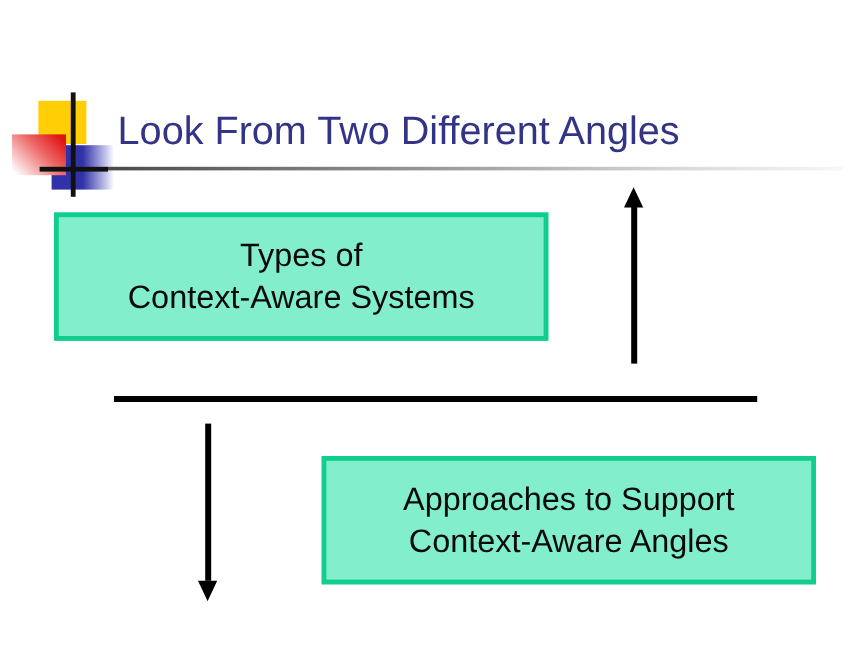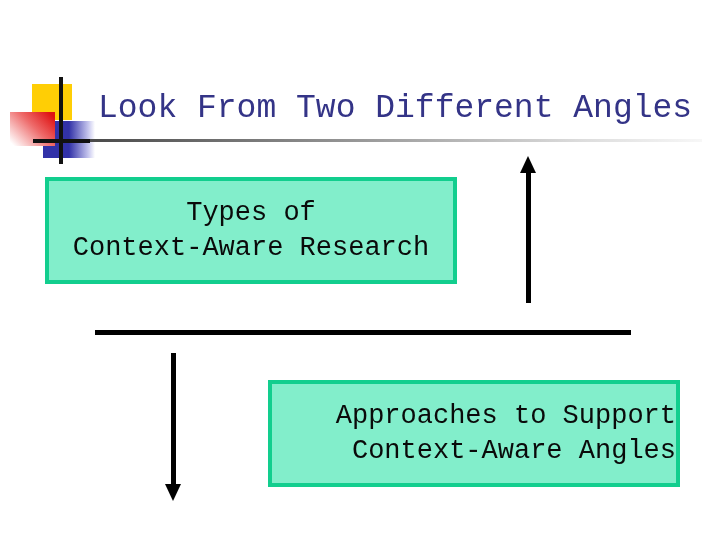--- a/index.html
+++ b/index.html
@@ -1,21 +1,21 @@
 <!DOCTYPE html>
 <html><head>
 <meta charset="utf-8">
 <style>
   html,body{margin:0;padding:0;background:#888;}
   #slide{
     position:relative;
     width:720px;height:540px;
     background:#ffffff;
     overflow:hidden;
-    font-family:Liberation Mono, monospace;
+    font-family:Liberation Sans, sans-serif;
   }
   
   .deco{position:absolute;}
   .sq-yellow{left:32px;top:84px;width:40px;height:36px;background:#ffce05;z-index:1;}
   .sq-pink{left:10px;top:112px;width:45px;height:34px;z-index:3;
     background:linear-gradient(225deg,#df1313 8%,#ee6a6a 45%,#ffffff 95%);}
   .sq-blue{left:43px;top:121px;width:52px;height:37px;z-index:2;
     background:linear-gradient(90deg,#3232a8 50%,#c9c9ef 88%,#ffffff 100%);}
   .cross-v{left:59px;top:77px;width:4px;height:87px;background:#111;z-index:4;}
   .cross-h{left:33px;top:139px;width:57px;height:4px;background:#111;z-index:4;}
@@ -29,21 +29,21 @@
   }
   
   .gbox{
     position:absolute;box-sizing:border-box;
     width:412px;height:107px;
     background:#82eecb;border:4px solid #12ce8e;
     display:flex;flex-direction:column;justify-content:center;
     font-size:27px;line-height:35px;color:#0a0a0a;
   }
   .gbox-top{left:45px;top:177px;text-align:center;}
-  .gbox-bottom{left:268px;top:380px;text-align:right;}
+  .gbox-bottom{left:268px;top:380px;text-align:center;}
   
   .divider{position:absolute;left:95px;top:330px;width:536px;height:5px;background:#000;}
   .shaft{position:absolute;width:5px;background:#000;}
   .shaft-up{left:526px;top:172px;height:131px;}
   .shaft-down{left:171px;top:353px;height:131px;}
   .head{position:absolute;width:0;height:0;}
   .head-up{left:520px;top:156px;
     border-left:8px solid transparent;border-right:8px solid transparent;
     border-bottom:17px solid #000;}
   .head-down{left:165px;top:484px;
@@ -59,21 +59,21 @@
   <div class="deco sq-blue"></div>
   <div class="deco sq-pink"></div>
   <div class="deco cross-v"></div>
   <div class="deco cross-h"></div>
   <div class="deco title-rule"></div>
 
   <div class="title">Look From Two Different Angles</div>
 
   <div class="gbox gbox-top">
     <span>Types of</span>
-    <span>Context-Aware Research</span>
+    <span>Context-Aware Systems</span>
   </div>
 
   <div class="shaft shaft-up"></div>
   <div class="head head-up"></div>
 
   <div class="divider"></div>
 
   <div class="shaft shaft-down"></div>
   <div class="head head-down"></div>
 

